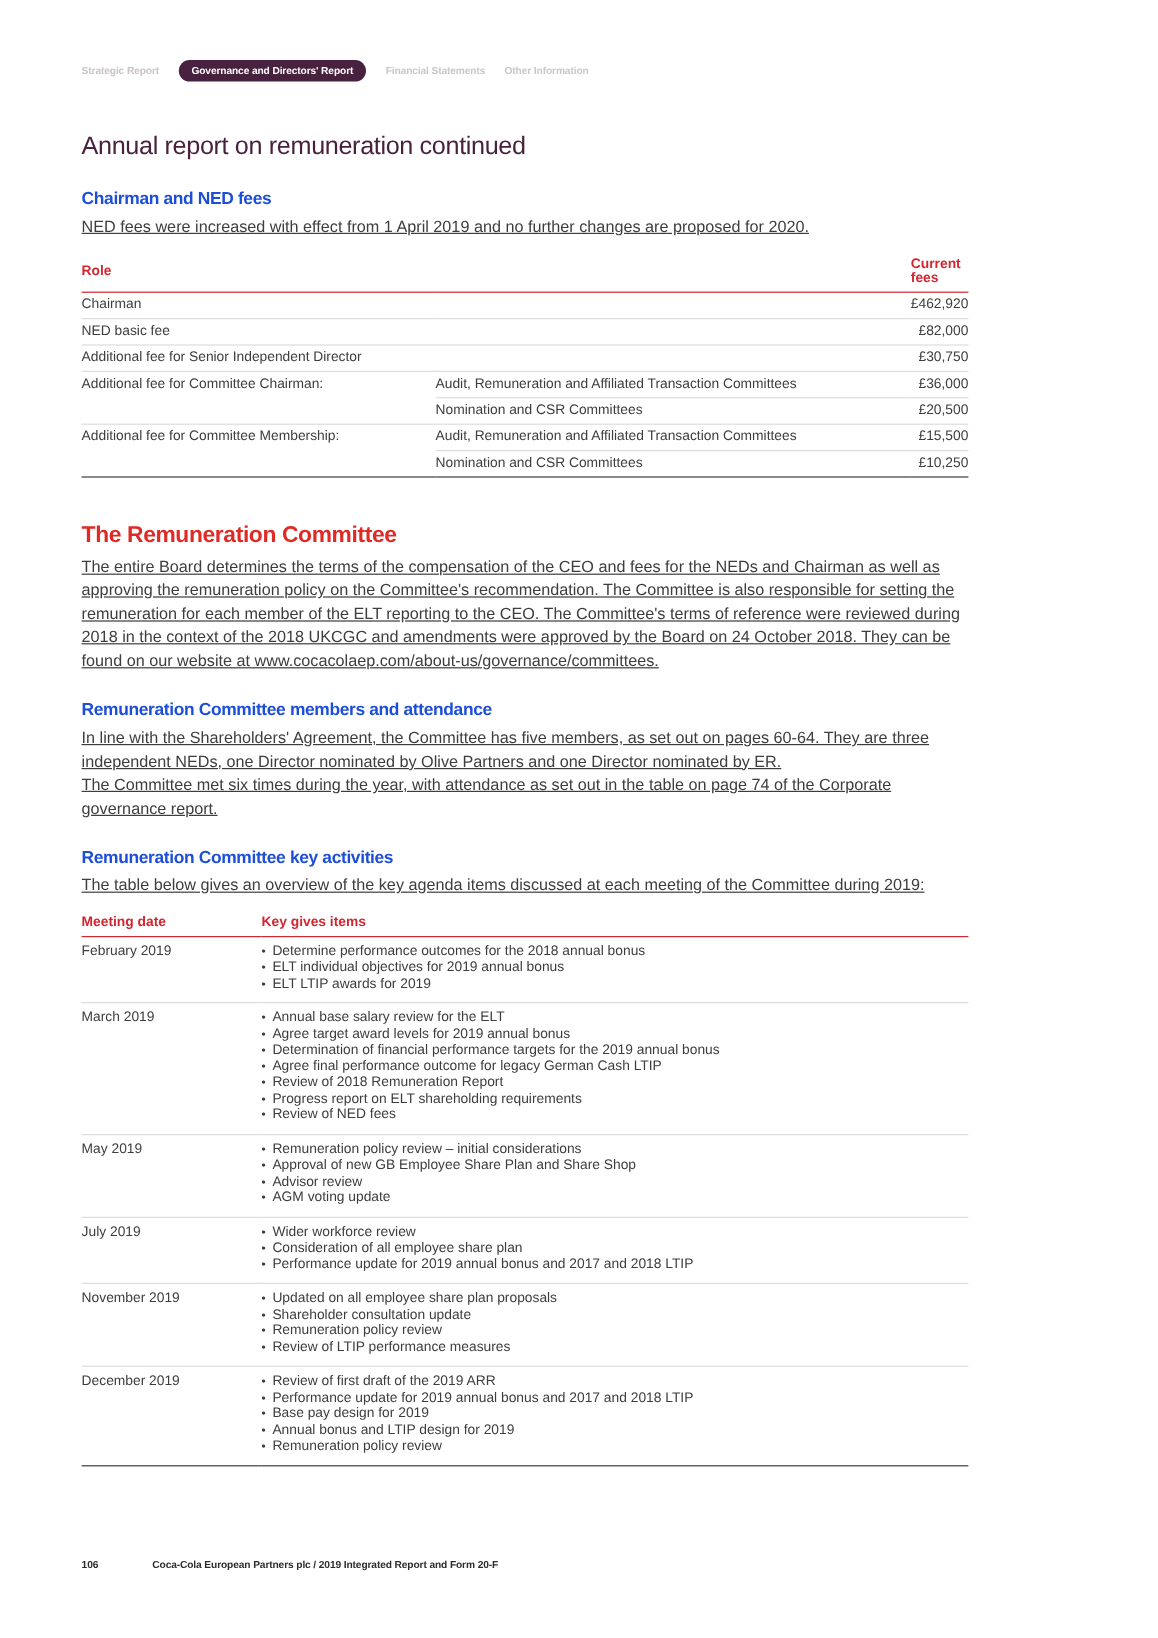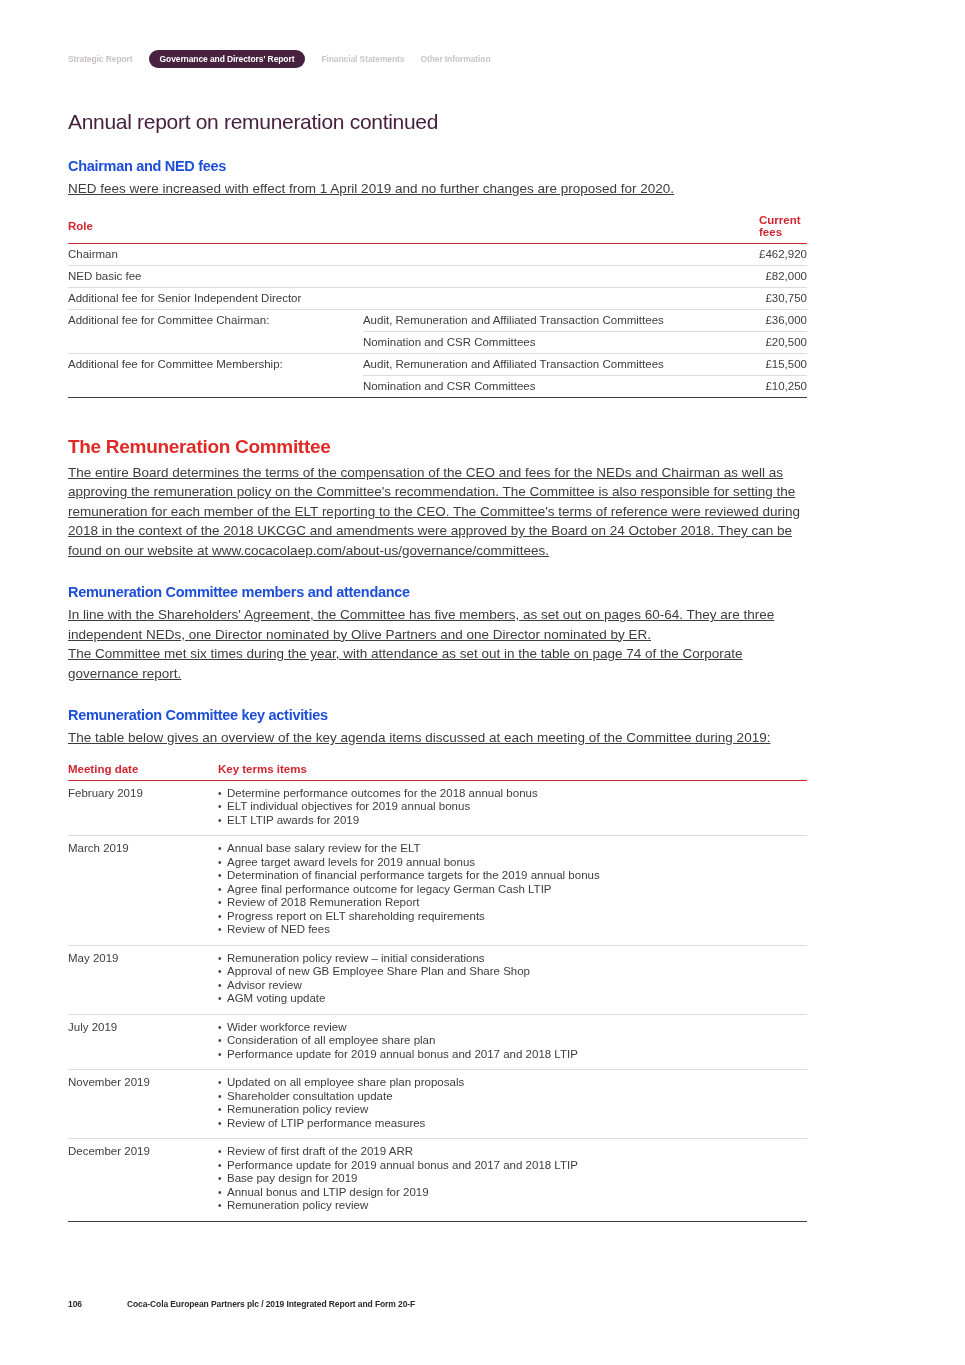--- a/index.html
+++ b/index.html
@@ -171,21 +171,21 @@
     <p class="body">The table below gives an overview of the key agenda items discussed at each meeting of the Committee during 2019:</p>
 
     <table class="data activities">
       <colgroup>
           <col class="c1">
           <col class="c2">
         </colgroup>
       <thead>
         <tr>
           <th>Meeting date</th>
-          <th>Key terms items</th>
+          <th>Key gives items</th>
         </tr>
       </thead>
       <tbody id="activities-body">
           <tr>
             <td>February 2019</td>
             <td>
               <ul class="agenda">
                 <li>Determine performance outcomes for the 2018 annual bonus</li>
                 <li>ELT individual objectives for 2019 annual bonus</li>
                 <li>ELT LTIP awards for 2019</li>

